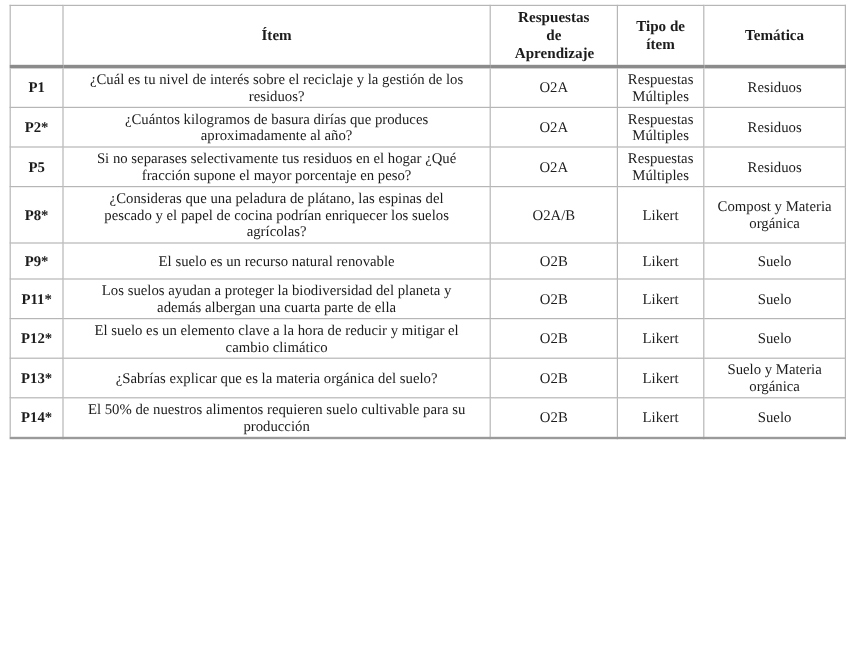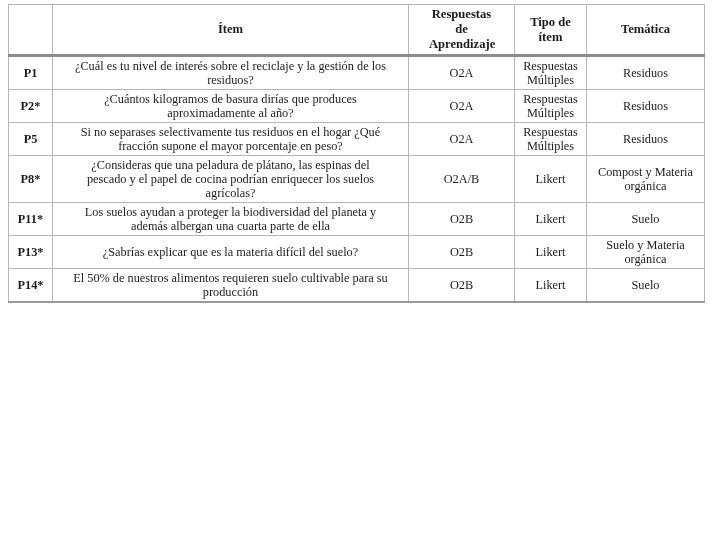--- a/index.html
+++ b/index.html
@@ -108,29 +108,43 @@
     <td class="cell-theme">Residuos</td>
   </tr>
         <tr>
     <th class="row-label" scope="row">P8*</th>
     <td class="cell-item">¿Consideras que una peladura de plátano, las espinas del pescado y el papel de cocina podrían enriquecer los suelos agrícolas?</td>
     <td class="cell-objectives">O2A/B</td>
     <td class="cell-type">Likert</td>
     <td class="cell-theme">Compost y Materia orgánica</td>
   </tr>
         <tr>
+    <th class="row-label" scope="row">P9*</th>
+    <td class="cell-item">El suelo es un recurso natural renovable</td>
+    <td class="cell-objectives">O2B</td>
+    <td class="cell-type">Likert</td>
+    <td class="cell-theme">Suelo</td>
+  </tr>
+        <tr>
     <th class="row-label" scope="row">P11*</th>
     <td class="cell-item">Los suelos ayudan a proteger la biodiversidad del planeta y además albergan una cuarta parte de ella</td>
     <td class="cell-objectives">O2B</td>
     <td class="cell-type">Likert</td>
     <td class="cell-theme">Suelo</td>
   </tr>
         <tr>
+    <th class="row-label" scope="row">P12*</th>
+    <td class="cell-item">El suelo es un elemento clave a la hora de reducir y mitigar el cambio climático</td>
+    <td class="cell-objectives">O2B</td>
+    <td class="cell-type">Likert</td>
+    <td class="cell-theme">Suelo</td>
+  </tr>
+        <tr>
     <th class="row-label" scope="row">P13*</th>
-    <td class="cell-item">¿Sabrías explicar que es la materia difícil del suelo?</td>
+    <td class="cell-item">¿Sabrías explicar que es la materia orgánica del suelo?</td>
     <td class="cell-objectives">O2B</td>
     <td class="cell-type">Likert</td>
     <td class="cell-theme">Suelo y Materia orgánica</td>
   </tr>
         <tr>
     <th class="row-label" scope="row">P14*</th>
     <td class="cell-item">El 50% de nuestros alimentos requieren suelo cultivable para su producción</td>
     <td class="cell-objectives">O2B</td>
     <td class="cell-type">Likert</td>
     <td class="cell-theme">Suelo</td>

